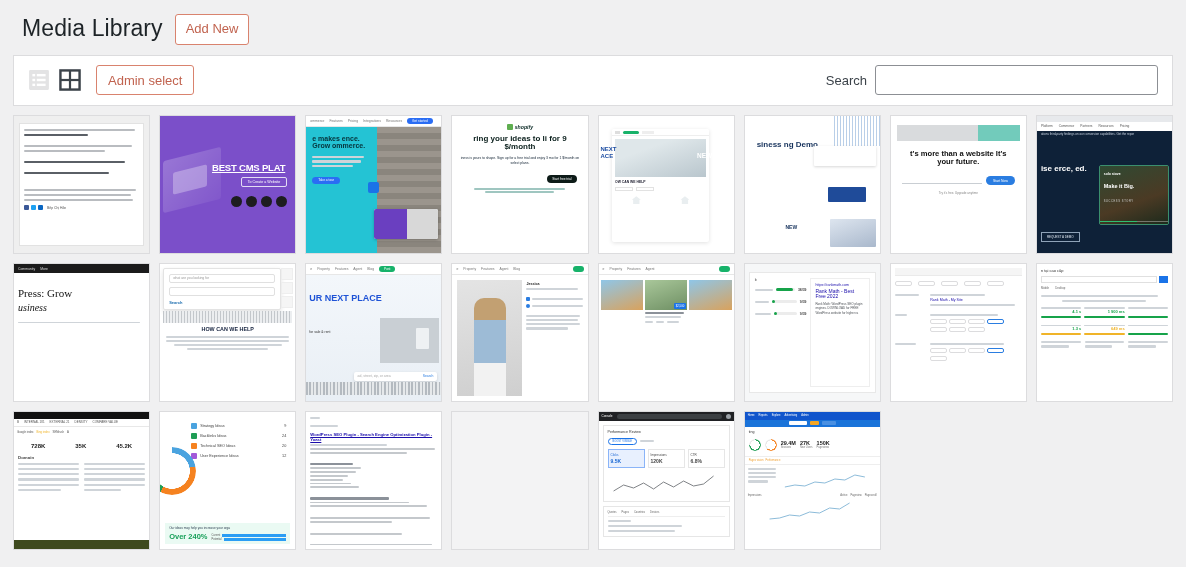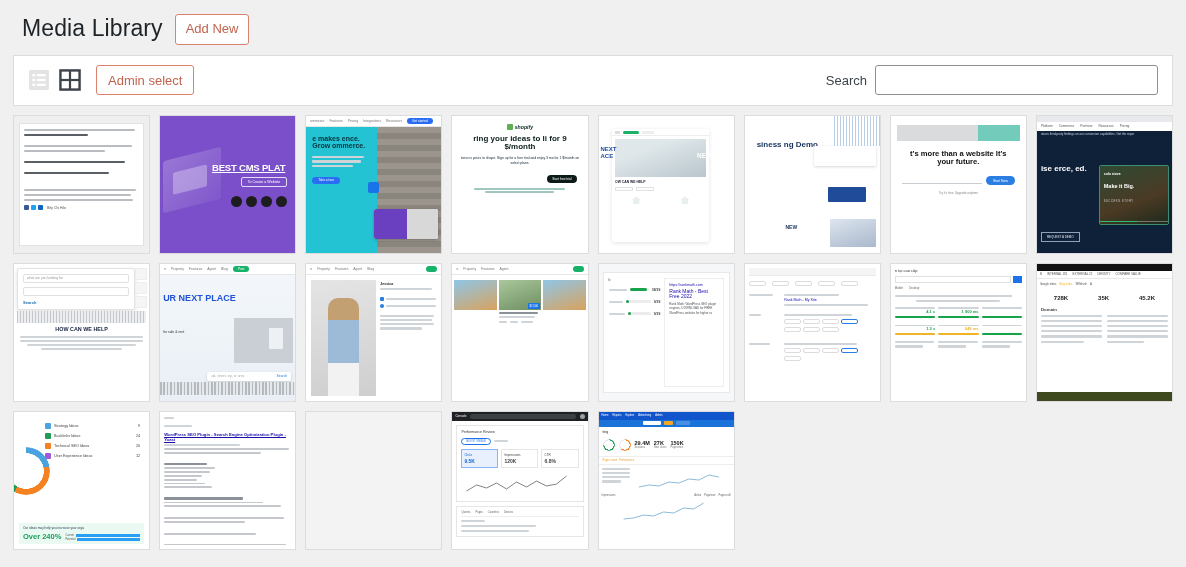--- a/index.html
+++ b/index.html
@@ -615,20 +615,37 @@
           <div class="ttl">Make it Big.</div>
           <div class="sub">SUCCESS STORY</div>
           <div class="bar"></div>
         </div>
         <div class="demo">REQUEST A DEMO</div>
       </div>
     </div>
       </div>
 
 
+    <div class="tile">
+        <div class="tile-inner">
+      <div class="mb t11">
+        <div class="navbar dark">
+              <span>Community</span>
+              <span>More</span>
+            </div>
+        <div class="body">
+          <h4>
+            <span>Press: Grow</span>
+            <em>usiness</em>
+          </h4>
+          <div class="lorem-l" style="width:96%;margin-top:9px;height:1.7px"></div>
+        </div>
+      </div>
+    </div>
+      </div>
 
     <div class="tile">
         <div class="tile-inner">
       <div class="mb t12">
         <div class="pop">
           <div class="f" style="display:flex;align-items:center;padding-left:3px;font-size:3.4px;color:#999">what are you looking for</div>
           <div class="f"></div>
           <div class="s">Search</div>
         </div>
         <div class="side">

